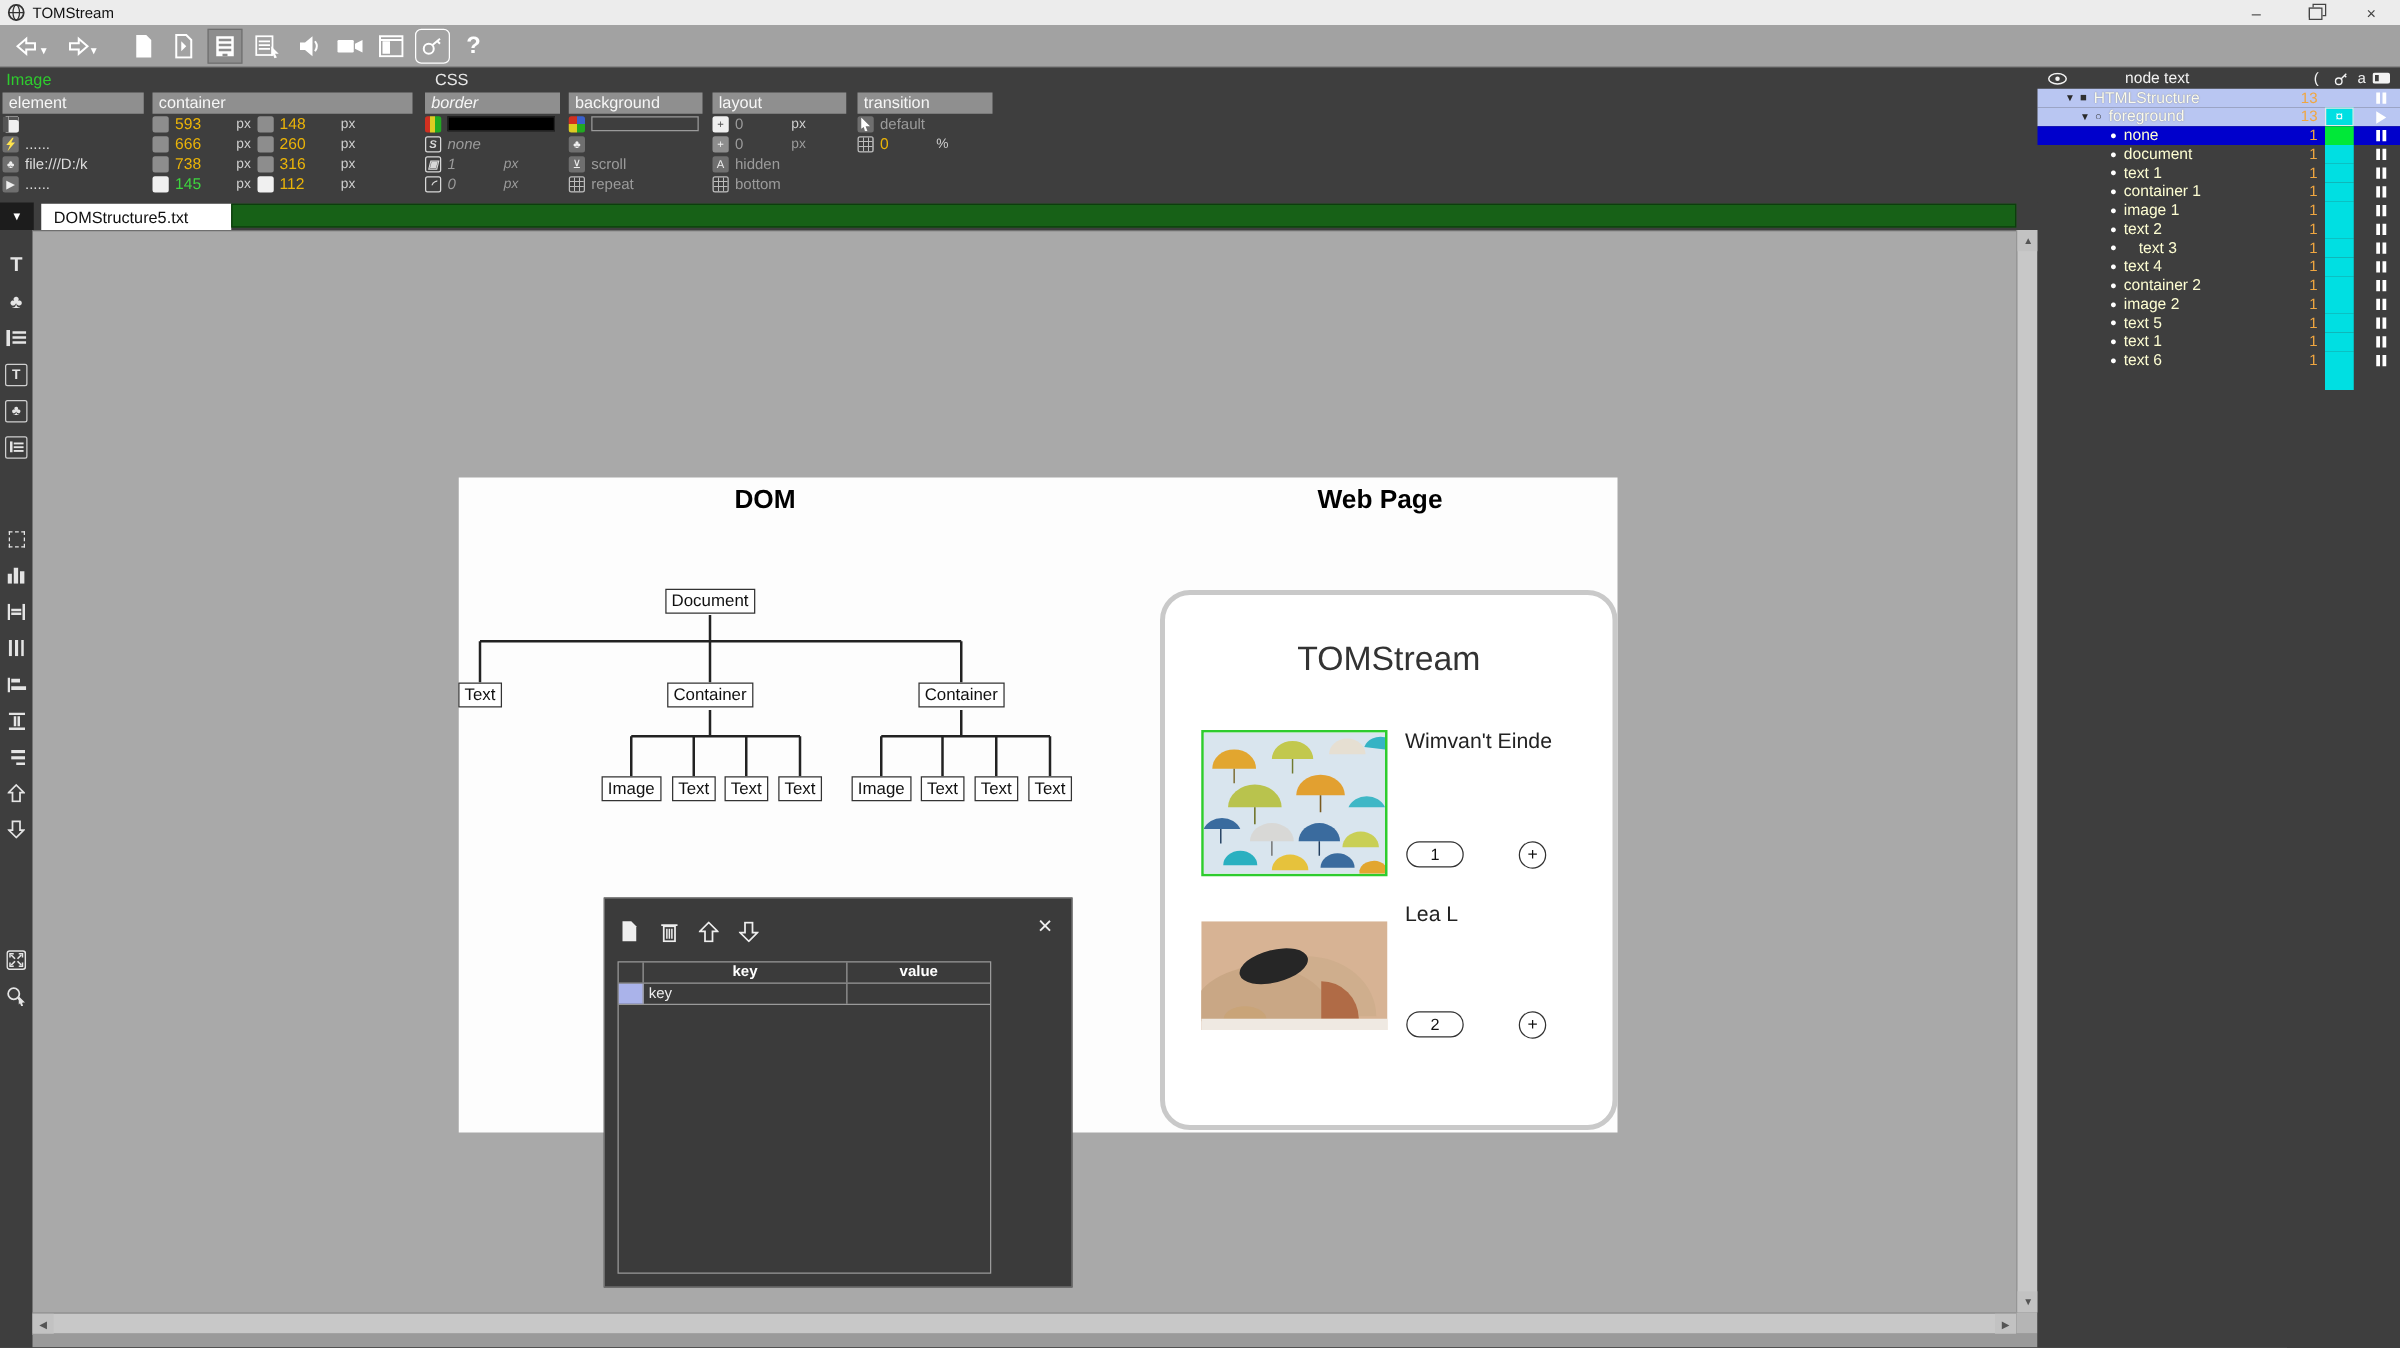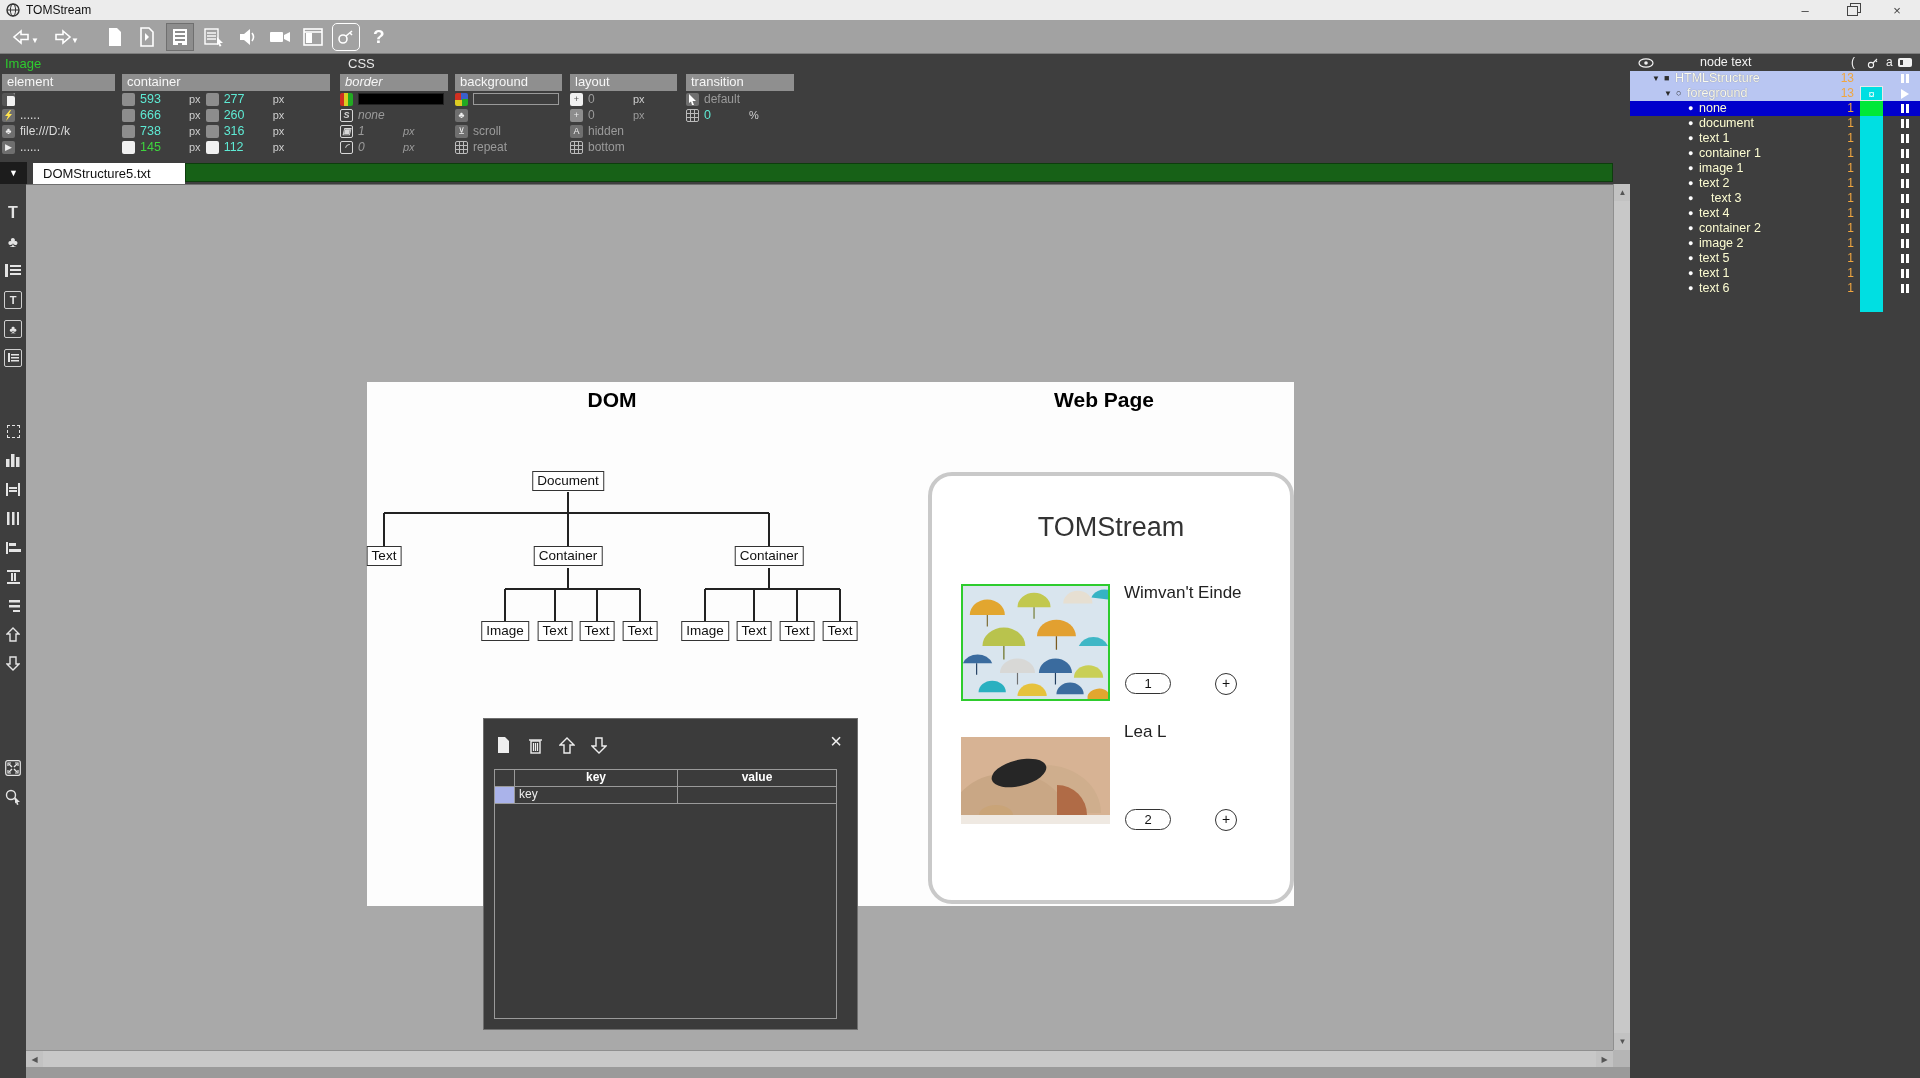--- a/index.html
+++ b/index.html
@@ -29,21 +29,21 @@
   .tb-sep { width:8px; }
 
   
   #props { position:absolute; left:0; top:54px; width:1630px; height:108px; background:#3e3e3e; font-size:12px; overflow:hidden; }
   .props-image-label { position:absolute; left:5px; top:2px; color:#2ecc2e; font-size:13px; }
   .props-css-label { position:absolute; left:348px; top:2px; color:#e8e8e8; font-size:13px; }
   .pcol { position:absolute; top:20px; }
   .pcol-head { height:17px; background:#8f8f8f; color:#f6f6f6; font-size:13px; padding-left:5px; line-height:16px; }
   .prow { height:16px; display:flex; align-items:center; gap:5px; margin-top:0; color:#dcdcdc; }
   .prow .dim { color:#9b9b9b; }
-  .num { color:#5eead4; width:44px; font-size:12.5px; }
+  .num { color:#eab308; width:44px; font-size:12.5px; }
   .num.green { color:#3ed43e; }
   .unit { color:#cfcfcf; font-size:11px; }
   .unit.dim { color:#9b9b9b; }
   .pi { display:inline-flex; width:13px; height:13px; border-radius:2px; background:#8d8d8d; flex:none; align-items:center; justify-content:center; font-size:9px; color:#eee; overflow:hidden; }
   .pi.white { background:#f0f0f0; color:#555; }
   .pi.panes { background:#f0f0f0; box-shadow:inset 0 3px 0 #555, inset -6px 0 0 #f0f0f0; border-left:5px solid #555; }
   .pi.dark { background:#6f6f6f; }
   .pi.outline { background:transparent; border:1.5px solid #d8d8d8; border-radius:2px; color:#d8d8d8; font-weight:bold; }
   .pi.stripes { background:linear-gradient(90deg,#d03020 0 4px,#ddcc22 4px 8px,#22aa22 8px 13px); }
   .pi.rgb { background:conic-gradient(#3a60cc 0 25%, #22aa22 25% 50%, #ddcc22 50% 75%, #d03020 75%); }
@@ -81,21 +81,21 @@
   #img-abstract { top:261px; height:87px; }
   .item-name { position:absolute; left:192px; font-size:17px; color:#222; }
   .pill-btn { position:absolute; left:193px; width:46px; height:21px; border:1.5px solid #333; border-radius:11px; font-size:13px; color:#111; text-align:center; line-height:19px; background:#fff; }
   .plus-btn { position:absolute; left:283px; width:22px; height:22px; border:1.5px solid #333; border-radius:50%; font-size:14px; color:#111; text-align:center; line-height:19px; background:#fff; }
 
   
   #dialog { position:absolute; left:457px; top:533px; width:375px; height:312px; background:#3b3b3b; border:1px solid #6e6e6e; }
   #dialog-toolbar { position:absolute; left:8px; top:14px; height:24px; display:flex; gap:10px; align-items:center; }
   .dlg-btn { width:22px; height:22px; display:flex; align-items:center; justify-content:center; }
   #dialog-close { position:absolute; right:10px; top:12px; width:22px; height:22px; color:#f0f0f0; font-size:20px; line-height:20px; text-align:center; }
-  #dlg-table { position:absolute; left:10px; top:50px; width:343px; height:250px; border:1px solid #9a9a9a; }
+  #dlg-table { position:absolute; left:10px; top:50px; width:299px; height:250px; border:1px solid #9a9a9a; }
   .dlg-header { display:flex; height:17px; border-bottom:1px solid #9a9a9a; color:#fff; font-size:12px; font-weight:bold; text-align:center; }
   .dlg-row { display:flex; height:17px; border-bottom:1px solid #9a9a9a; color:#eee; font-size:12px; }
   .c0 { width:20px; border-right:1px solid #9a9a9a; flex:none; }
   .ckey { width:163px; border-right:1px solid #9a9a9a; flex:none; }
   .cval { flex:1; }
   .dlg-row .c0 { background:#aab3ea; }
   .dlg-row .ckey { padding-left:4px; }
 
   
   #vscroll { position:absolute; left:1613px; top:184px; width:17px; height:866px; background:#c8c8c8; border-left:1px solid #8f8f8f; }
@@ -253,21 +253,21 @@
         </div>
     </div>
 
     <div class="pcol" style="left:122px; width:208px;">
       <div class="pcol-head">container</div>
       <div class="prow">
         <span class="pi"></span>
           <span class="num">593</span>
           <span class="unit">px</span>
         <span class="pi"></span>
-          <span class="num">277</span>
+          <span class="num">148</span>
           <span class="unit">px</span>
       </div>
       <div class="prow">
         <span class="pi"></span>
           <span class="num">666</span>
           <span class="unit">px</span>
         <span class="pi"></span>
           <span class="num">260</span>
           <span class="unit">px</span>
       </div>

